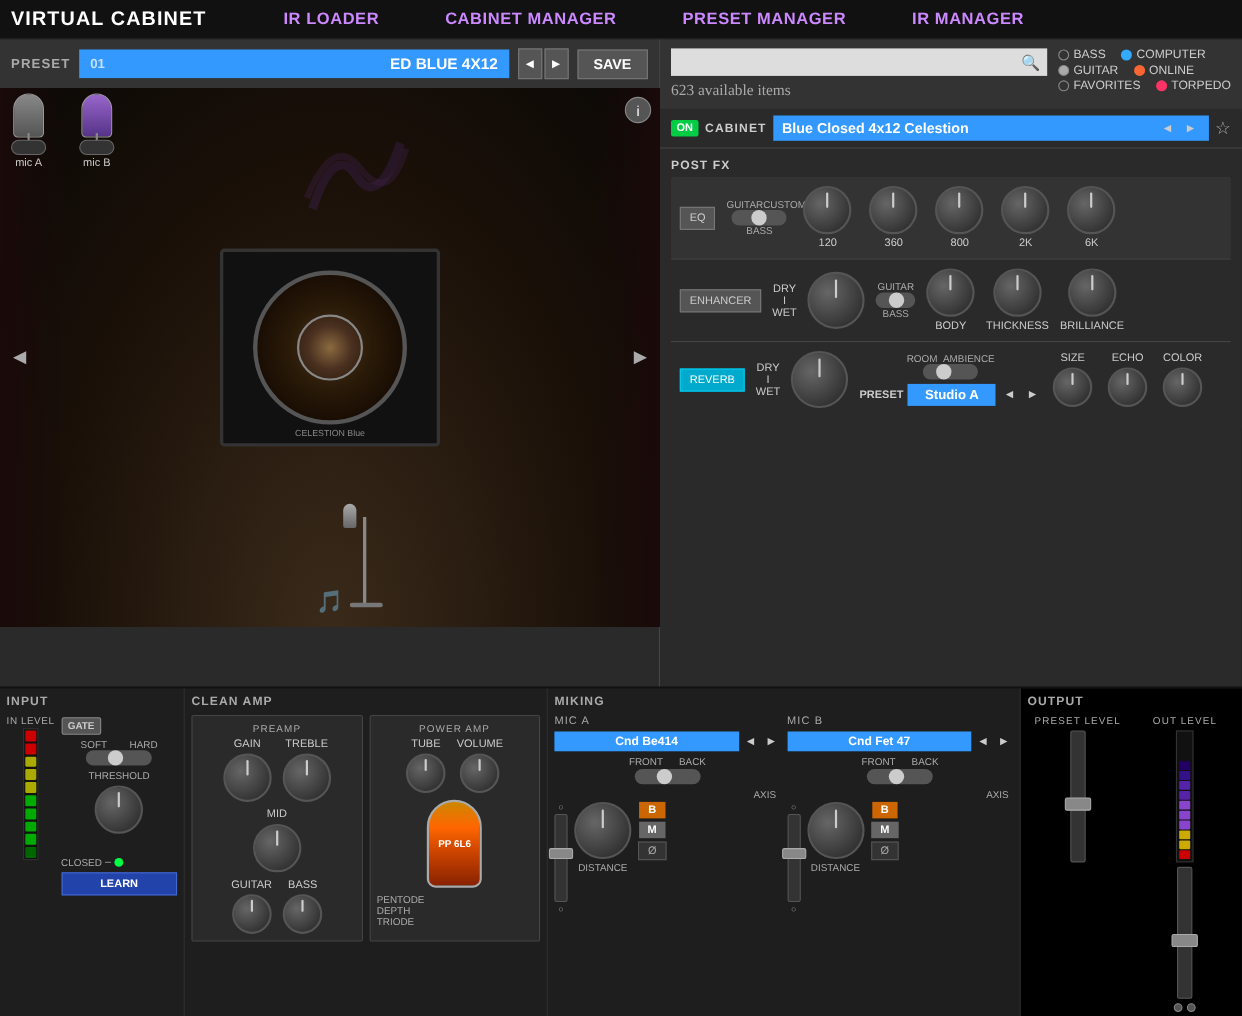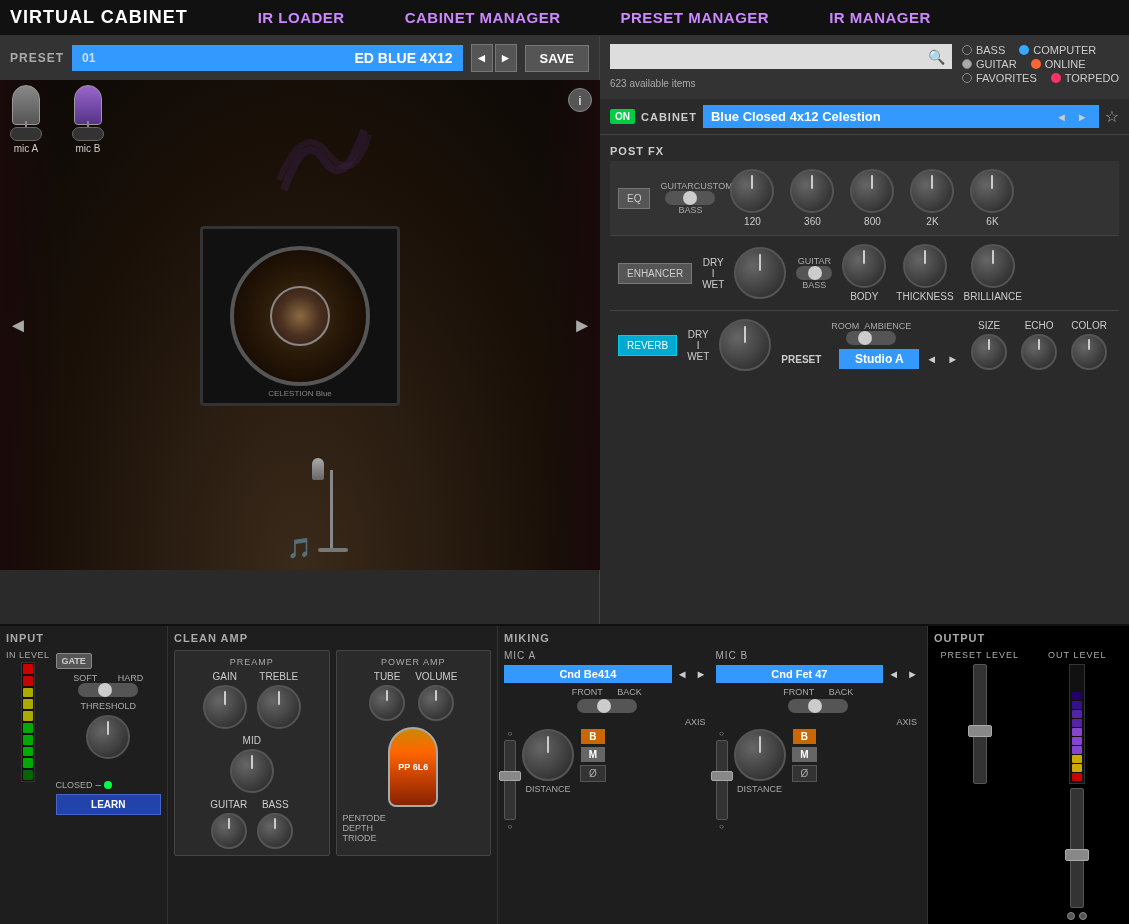--- a/index.html
+++ b/index.html
@@ -335,22 +335,23 @@
     }
     .search-icon-pos {
       position: absolute;
       right: 6px;
       top: 50%;
       transform: translateY(-50%);
       color: #888;
       font-size: 14px;
     }
     .available-count {
-      font-size: 10px;
-      color: #aaa;
+      font-size: 14px;
+      color: #aaa;
+      font-family: Liberation Serif, serif;
     }
     .filter-options {
       display: flex;
       flex-direction: column;
       gap: 2px;
     }
     .filter-row {
       display: flex;
       gap: 14px;
       align-items: center;
@@ -574,21 +575,20 @@
       font-weight: bold;
     }
     .preset-value {
       background: #3399ff;
       color: #fff;
       padding: 3px 8px;
       font-size: 12px;
       font-weight: bold;
       min-width: 80px;
       text-align: center;
-      margin-left: 14px;
     }
     .reverb-knobs {
       display: flex;
       gap: 14px;
       align-items: center;
     }
 
     
     .bottom-section {
       display: flex;

